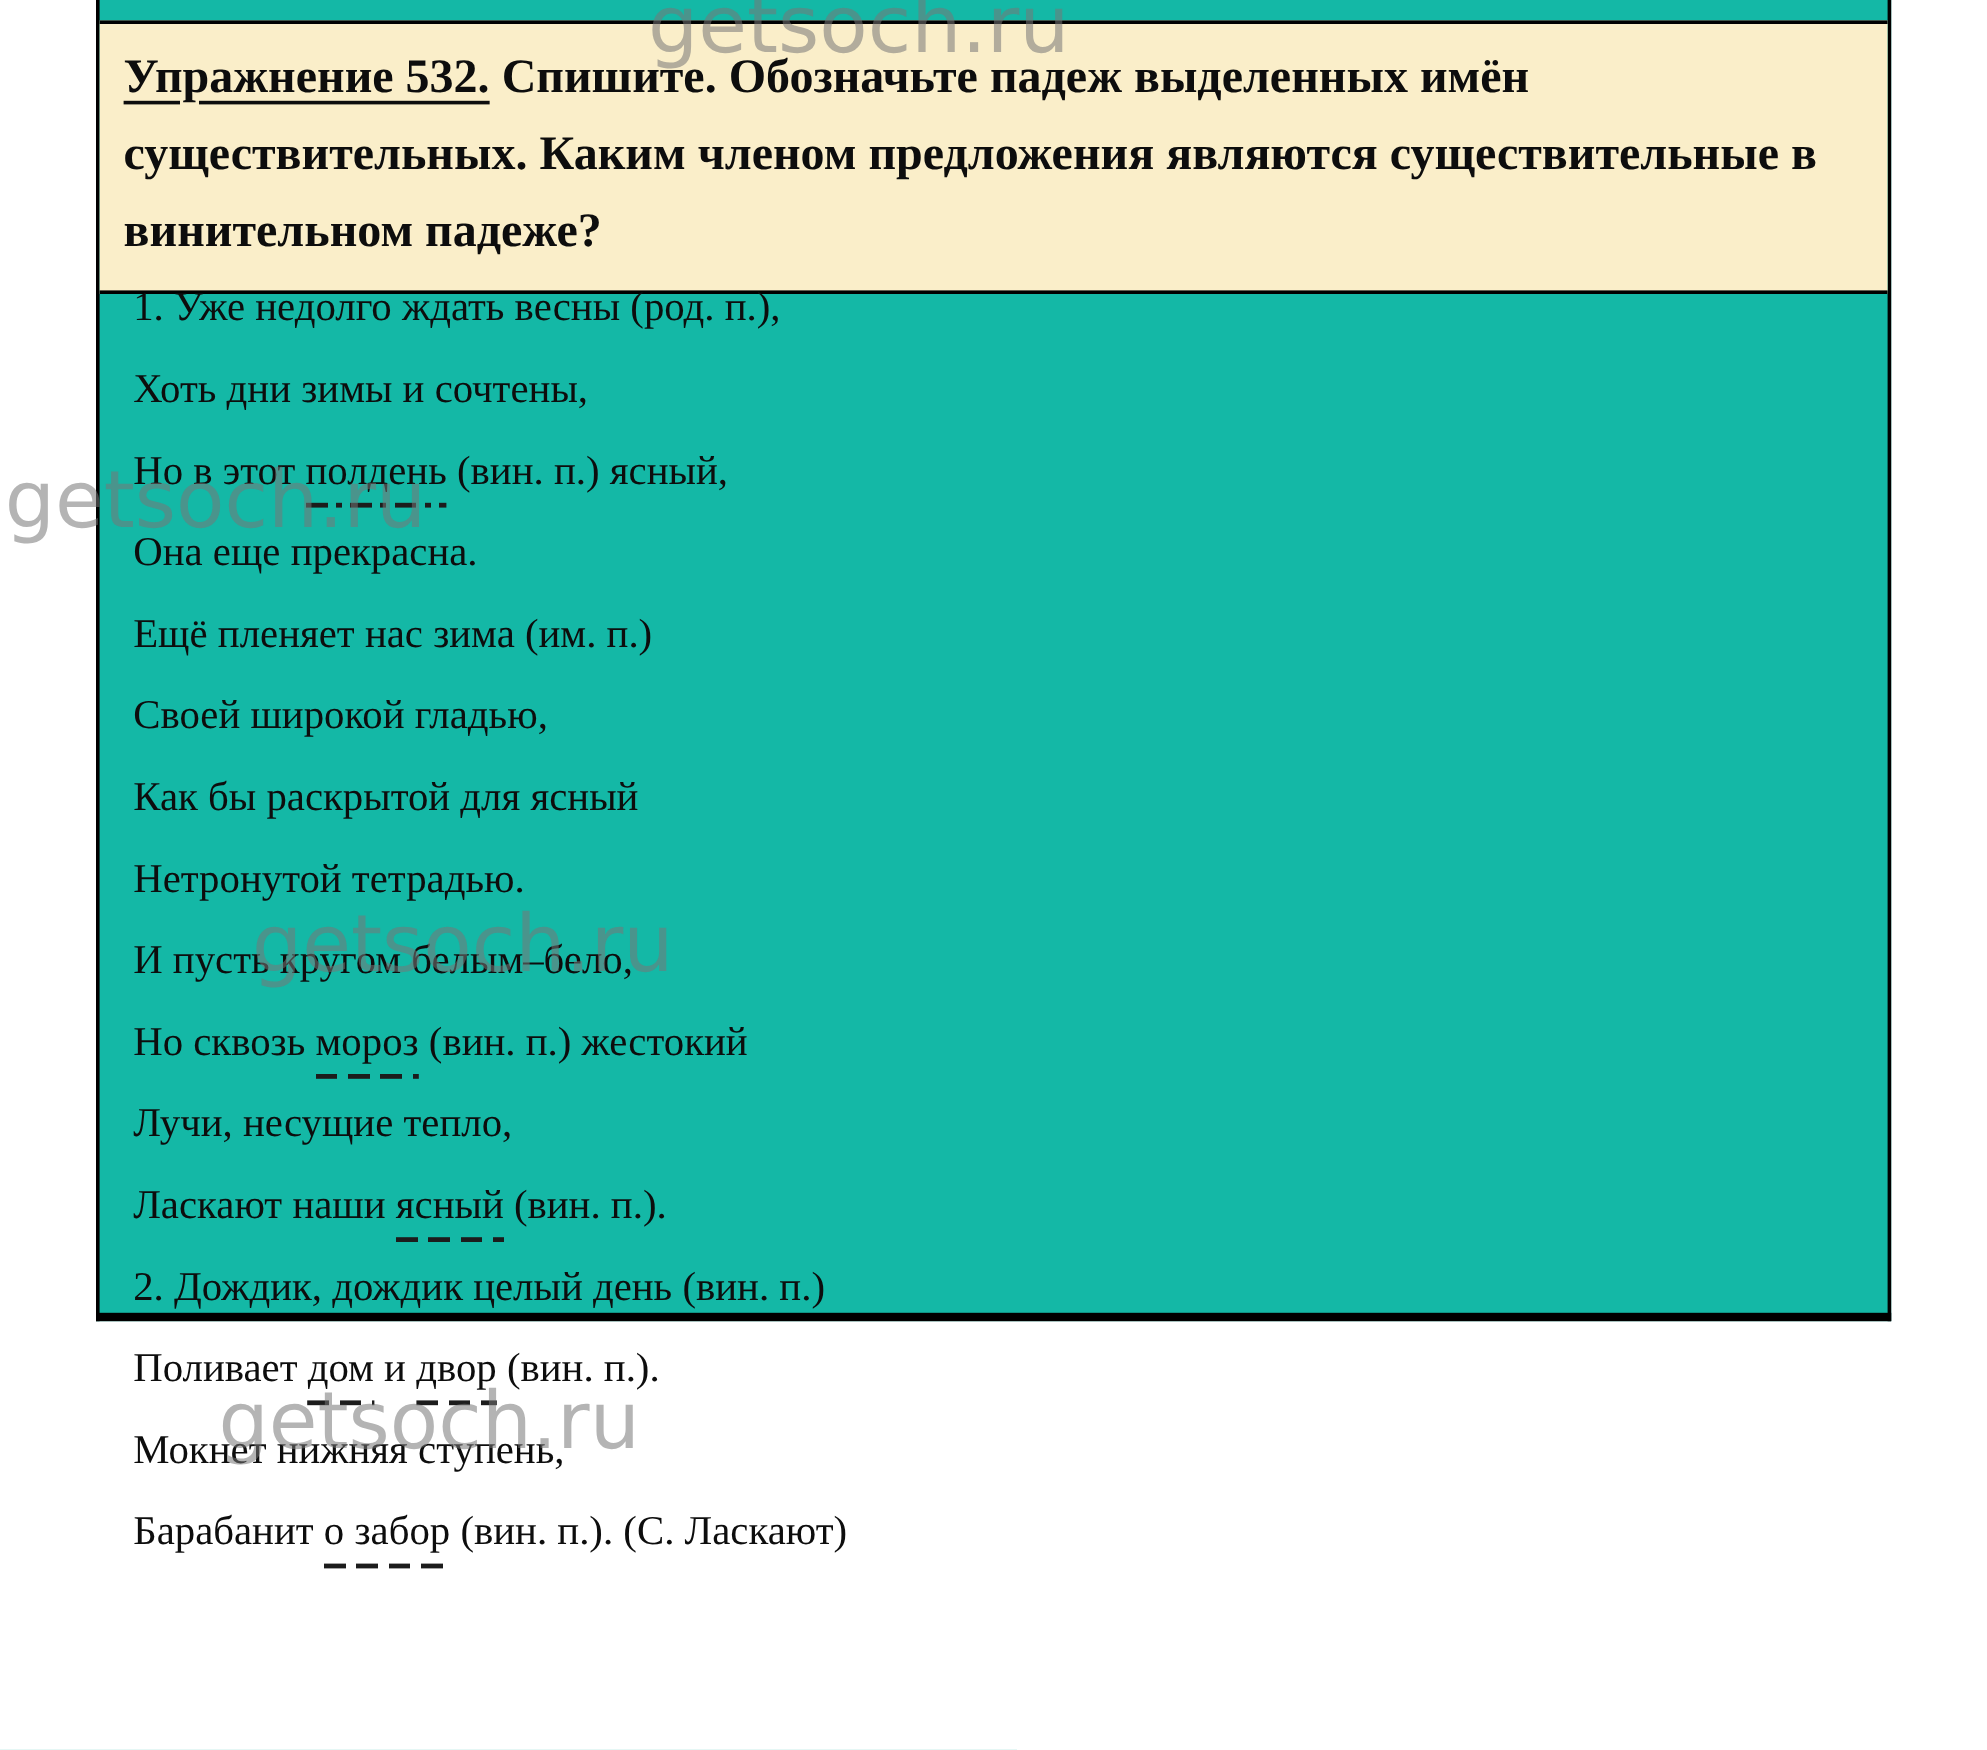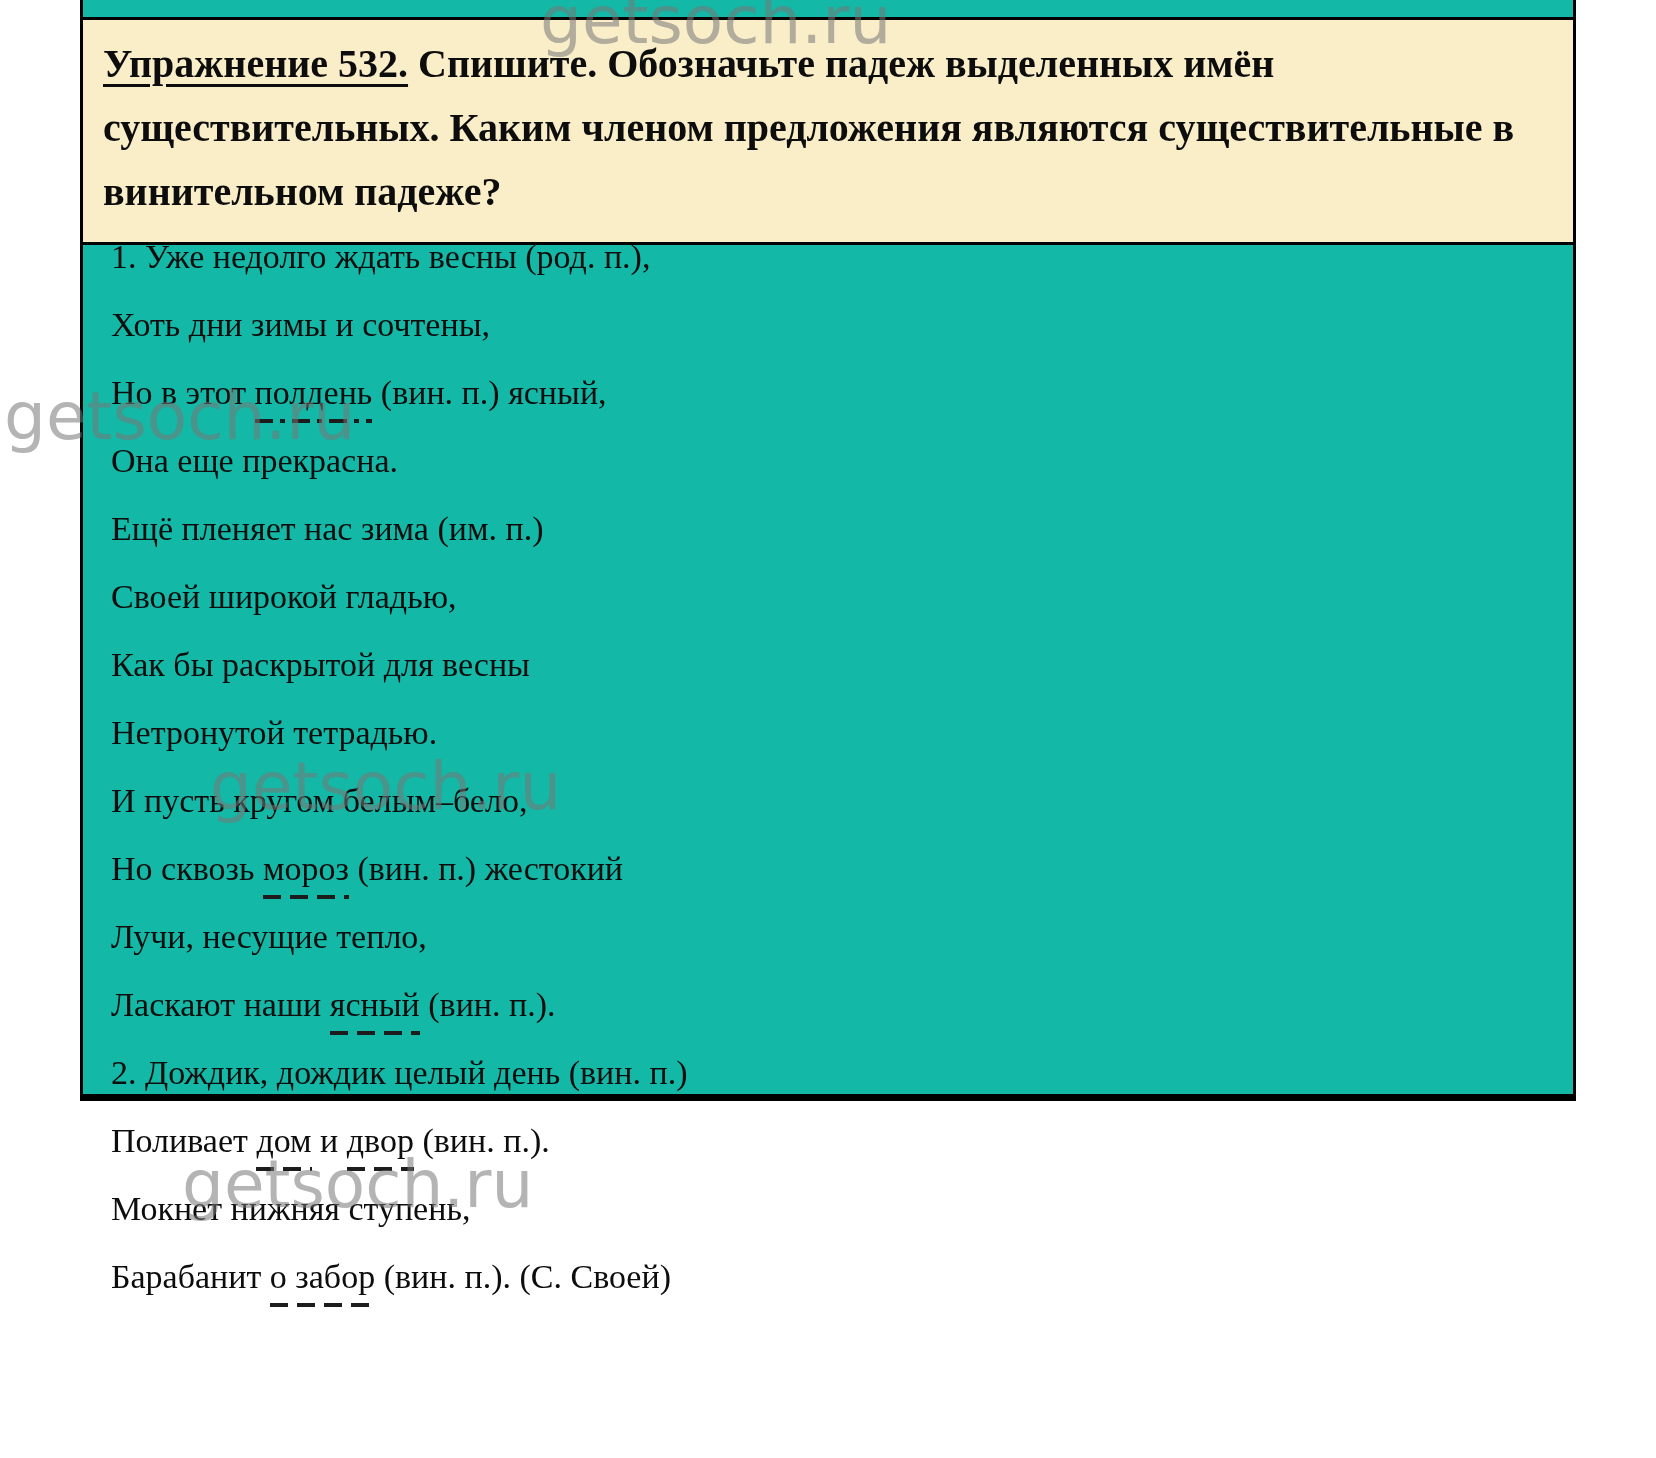--- a/index.html
+++ b/index.html
@@ -102,30 +102,30 @@
       <div class="task-line">винительном падеже?</div>
     </div>
 
     <div class="answer" id="answer">
         <p><span>1. Уже недолго ждать весны (род. п.),</span></p>
         <p><span>Хоть дни зимы и сочтены,</span></p>
         <p><span>Но в этот </span><span class="u-dashdot">полдень</span><span> (вин. п.) ясный,</span></p>
         <p><span>Она еще прекрасна.</span></p>
         <p><span>Ещё пленяет нас зима (им. п.)</span></p>
         <p><span>Своей широкой гладью,</span></p>
-        <p><span>Как бы раскрытой для весны</span></p>
+        <p><span>Как бы раскрытой для ясный</span></p>
         <p><span>Нетронутой тетрадью.</span></p>
         <p><span>И пусть кругом белым–бело,</span></p>
         <p><span>Но сквозь </span><span class="u-dash">мороз</span><span> (вин. п.) жестокий</span></p>
         <p><span>Лучи, несущие тепло,</span></p>
         <p><span>Ласкают наши </span><span class="u-dash">ясный</span><span> (вин. п.).</span></p>
         <p><span>2. Дождик, дождик целый день (вин. п.)</span></p>
         <p><span>Поливает </span><span class="u-dash">дом</span><span> и </span><span class="u-dash">двор</span><span> (вин. п.).</span></p>
         <p><span>Мокнет нижняя ступень,</span></p>
-        <p><span>Барабанит </span><span class="u-dash">о забор</span><span> (вин. п.). (С. Своей)</span></p>
+        <p><span>Барабанит </span><span class="u-dash">о забор</span><span> (вин. п.). (С. Ласкают)</span></p>
       </div>
 
   </div>
 
   <div class="wm wm-top">getsoch.ru</div>
   <div class="wm wm-left">getsoch.ru</div>
   <div class="wm wm-mid">getsoch.ru</div>
   <div class="wm wm-low">getsoch.ru</div>
 
 </div>

